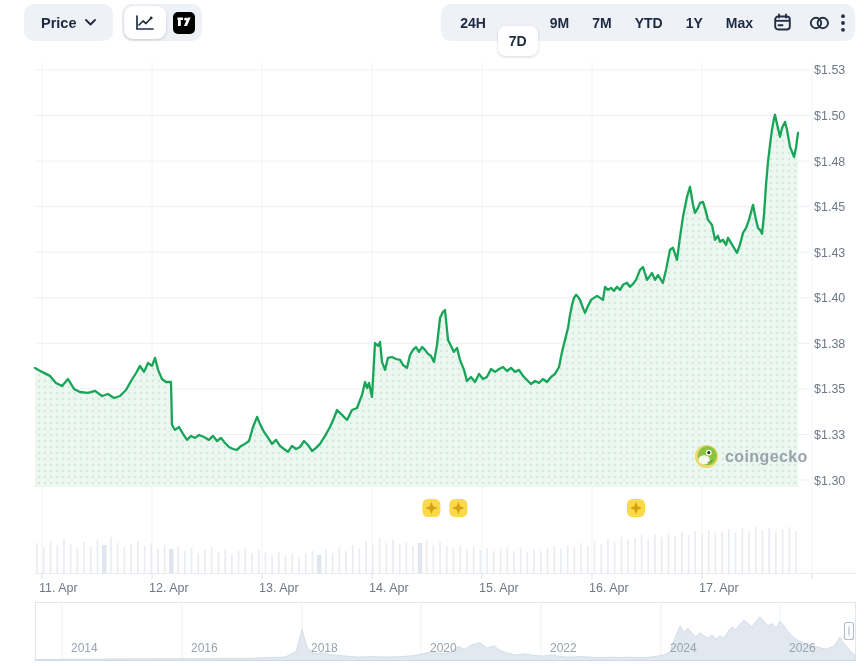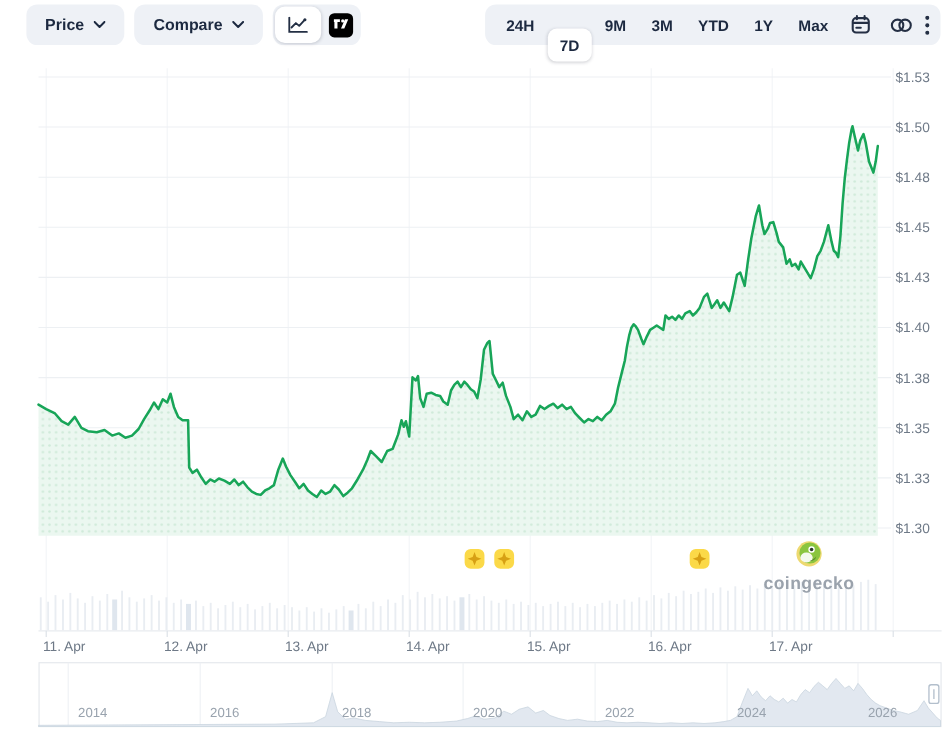--- a/index.html
+++ b/index.html
@@ -12,36 +12,30 @@
     display:flex;align-items:center;gap:9px;cursor:pointer;}
   .toggle-group{background:#eef1f6;border-radius:10px;height:37px;display:flex;align-items:center;padding:0 7px 0 2px;gap:7px;}
   .toggle-btn{border:none;background:transparent;padding:0;display:flex;align-items:center;justify-content:center;cursor:pointer;}
   .toggle-btn.selected{background:#fff;border-radius:9px;width:42px;height:33px;box-shadow:0 1px 3px rgba(20,30,50,.18);}
   .tv-box{width:22px;height:22px;background:#000;border-radius:5px;display:flex;align-items:center;justify-content:center;}
   .seg-group{background:#eef1f6;border-radius:10px;height:37px;display:flex;align-items:center;padding:0 8px;gap:1px;}
   .seg-btn{border:none;background:transparent;border-radius:8px;padding:7px 11px;
     font-family:"Liberation Sans",sans-serif;font-size:14px;font-weight:600;color:#1c2940;cursor:pointer;}
   .seg-btn.selected{background:#fff;box-shadow:0 1px 3px rgba(20,30,50,.18);margin-top:36px;}
   .icon-btn{border:none;background:transparent;padding:4px 8px;display:flex;align-items:center;cursor:pointer;color:#242f44;}
-  .watermark{position:absolute;left:694px;top:491px;z-index:2;display:flex;align-items:center;gap:6px;flex-direction:column;}
+  .watermark{position:absolute;left:694px;top:444px;z-index:2;display:flex;align-items:center;gap:6px;}
   .watermark span{font-size:16px;font-weight:700;color:#9aa2ac;letter-spacing:.4px;}
 </style>
 </head>
 <body>
 
 <div class="toolbar">
   <div class="tb-left">
     <button class="pill-btn">
       <span>Price</span>
-      <svg width="11" height="7" viewBox="0 0 11 7">
-          <path d="M1 1l4.5 4.5L10 1" fill="none" stroke="#1c2940" stroke-width="1.8" stroke-linecap="round" stroke-linejoin="round"></path>
-        </svg>
-    </button>
-    <button class="pill-btn">
-      <span>Compare</span>
       <svg width="11" height="7" viewBox="0 0 11 7">
           <path d="M1 1l4.5 4.5L10 1" fill="none" stroke="#1c2940" stroke-width="1.8" stroke-linecap="round" stroke-linejoin="round"></path>
         </svg>
     </button>
     <div class="toggle-group">
       <button class="toggle-btn selected">
         <svg width="20" height="16" viewBox="0 0 20 16">
           <path d="M2 1v13h16" fill="none" stroke="#232f44" stroke-width="1.7" stroke-linecap="round"></path>
           <path d="M4 10l4-4 3 2.5L16 3" fill="none" stroke="#232f44" stroke-width="1.7" stroke-linecap="round" stroke-linejoin="round"></path>
           <circle cx="16.2" cy="3" r="1.4" fill="#232f44"></circle>
@@ -55,21 +49,21 @@
             </svg>
         </span>
       </button>
     </div>
   </div>
   <div class="seg-group">
     <span id="range-buttons" style="display:flex;align-items:center;gap:1px;">
         <button class="seg-btn">24H</button>
         <button class="seg-btn selected">7D</button>
         <button class="seg-btn">9M</button>
-        <button class="seg-btn">3M</button>
+        <button class="seg-btn">7M</button>
         <button class="seg-btn">YTD</button>
         <button class="seg-btn">1Y</button>
         <button class="seg-btn">Max</button>
       </span>
     <button class="icon-btn">
       <svg width="19" height="19" viewBox="0 0 19 19">
         <rect x="2.2" y="3.5" width="14.6" height="13" rx="3" fill="none" stroke="#242f44" stroke-width="1.9"></rect>
         <path d="M2.5 7.8h14" stroke="#242f44" stroke-width="1.9"></path>
         <path d="M6 1.5v3M13 1.5v3" stroke="#242f44" stroke-width="1.9" stroke-linecap="round"></path>
         <path d="M5.5 12.2h4" stroke="#242f44" stroke-width="1.9" stroke-linecap="round"></path>

